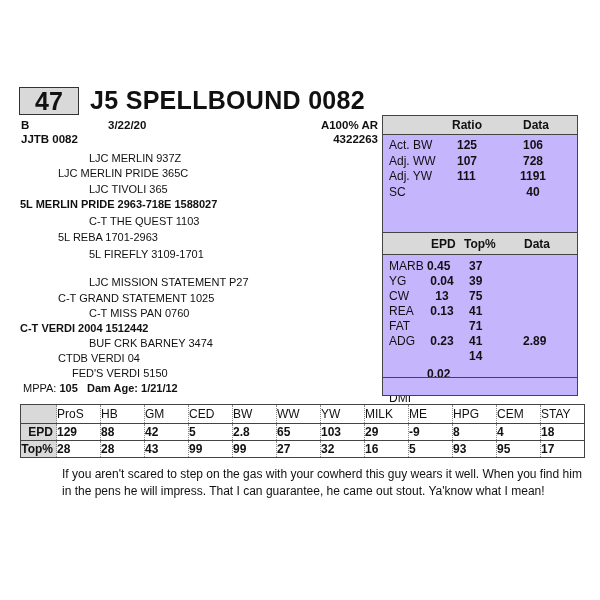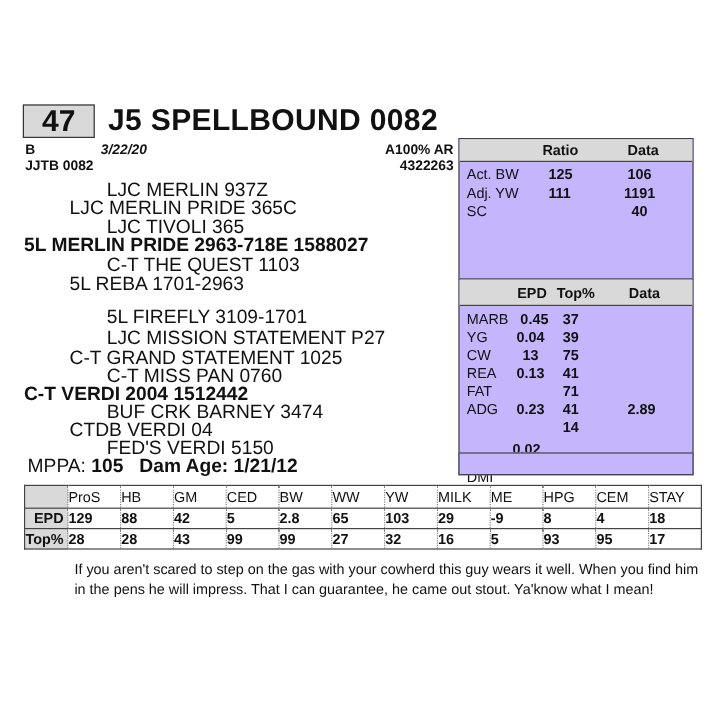--- a/index.html
+++ b/index.html
@@ -9,21 +9,21 @@
   }
   .abs { position:absolute; }
   .lot-box {
     left:19px; top:87px; width:60px; height:28px; background:#d9d9d9;
     border:1.5px solid #333; box-sizing:border-box;
     font-size:25px; font-weight:bold; text-align:center; line-height:27px;
   }
   .title { left:90px; top:84px; font-size:25px; font-weight:bold; letter-spacing:0.3px; line-height:32px; }
   .sm { font-size:11.5px; line-height:14px; }
   .b { font-weight:bold; }
-  .ped { font-size:16px; line-height:15.5px; position:absolute; white-space:nowrap; }
+  .ped { font-size:11px; line-height:15.5px; position:absolute; white-space:nowrap; }
 
   .box { position:absolute; border:1.5px solid #444; box-sizing:border-box; background:#c4b5fd; }
   .box-head { background:#d9d9d9; border-bottom:1.5px solid #444; height:18px; font-weight:bold; font-size:12px; position:relative; }
   .row { position:relative; height:15.5px; font-size:12px; }
   .row span { position:absolute; top:0; }
 
   table.epd {
     position:absolute; left:20px; top:404px; width:565px; border-collapse:collapse;
     font-size:12px; table-layout:fixed;
   }
@@ -35,40 +35,40 @@
   table.epd td:last-child { border-right:1.5px solid #444; }
   .desc { left:62px; top:466px; width:520px; font-size:12px; line-height:17px; }
 </style>
 </head>
 <body>
 
 <div class="abs lot-box">47</div>
 <div class="abs title">J5 SPELLBOUND 0082</div>
 
 <div class="abs sm b" style="left:21px;top:118px;">B</div>
-<div class="abs sm b" style="left:84px;top:118px;font-style:italic;">3/22/20</div>
+<div class="abs sm b" style="left:108px;top:118px;">3/22/20</div>
 <div class="abs sm b" style="left:312px;top:118px;width:66px;text-align:right;">A100% AR</div>
 <div class="abs sm b" style="left:21px;top:132px;">JJTB 0082</div>
 <div class="abs sm b" style="left:312px;top:132px;width:66px;text-align:right;">4322263</div>
 
 <div class="ped" style="left:89px;top:151px;">LJC MERLIN 937Z</div>
 <div class="ped" style="left:58px;top:166px;">LJC MERLIN PRIDE 365C</div>
 <div class="ped" style="left:89px;top:182px;">LJC TIVOLI 365</div>
 <div class="ped b" style="left:20px;top:197px;">5L MERLIN PRIDE 2963-718E 1588027</div>
 <div class="ped" style="left:89px;top:214px;">C-T THE QUEST 1103</div>
 <div class="ped" style="left:58px;top:230px;">5L REBA 1701-2963</div>
-<div class="ped" style="left:89px;top:257px;">5L FIREFLY 3109-1701</div>
+<div class="ped" style="left:89px;top:247px;">5L FIREFLY 3109-1701</div>
 
 <div class="ped" style="left:89px;top:275px;">LJC MISSION STATEMENT P27</div>
 <div class="ped" style="left:58px;top:291px;">C-T GRAND STATEMENT 1025</div>
 <div class="ped" style="left:89px;top:306px;">C-T MISS PAN 0760</div>
 <div class="ped b" style="left:20px;top:321px;">C-T VERDI 2004 1512442</div>
 <div class="ped" style="left:89px;top:336px;">BUF CRK BARNEY 3474</div>
 <div class="ped" style="left:58px;top:351px;">CTDB VERDI 04</div>
-<div class="ped" style="left:89px;top:366px;">FED'S VERDI 5150</div>
+<div class="ped" style="left:72px;top:366px;">FED'S VERDI 5150</div>
 
 <div class="ped" style="left:23px;top:381px;">
   <span>MPPA:</span>
   <span class="b">105</span>
   &nbsp;
   <span class="b">Dam Age:</span>
   <span class="b">1/21/12</span>
 </div>
 
 <div class="box" style="left:382px;top:115px;width:196px;height:118px;">
@@ -76,20 +76,25 @@
     <span class="abs" style="left:69px;top:2px;">Ratio</span>
     <span class="abs" style="left:140px;top:2px;">Data</span>
   </div>
   <div style="padding-top:3px;">
     <div class="row">
       <span style="left:6px;">Act. BW</span>
       <span class="b" style="left:74px;">125</span>
       <span class="b" style="left:130px;width:40px;text-align:center;">106</span>
     </div>
     <div class="row">
+      <span style="left:6px;">Adj. WW</span>
+      <span class="b" style="left:74px;">107</span>
+      <span class="b" style="left:130px;width:40px;text-align:center;">728</span>
+    </div>
+    <div class="row">
       <span style="left:6px;">Adj. YW</span>
       <span class="b" style="left:74px;">111</span>
       <span class="b" style="left:130px;width:40px;text-align:center;">1191</span>
     </div>
     <div class="row">
       <span style="left:6px;">SC</span>
       <span class="b" style="left:74px;"></span>
       <span class="b" style="left:130px;width:40px;text-align:center;">40</span>
     </div>
   </div>
@@ -97,21 +102,21 @@
 
 <div class="box" style="left:382px;top:232px;width:196px;height:164px;">
   <div class="box-head" style="height:21px;">
     <span class="abs" style="left:48px;top:4px;">EPD</span>
     <span class="abs" style="left:81px;top:4px;">Top%</span>
     <span class="abs" style="left:141px;top:4px;">Data</span>
   </div>
   <div style="padding-top:4px;">
     <div class="row" style="height:15px;">
       <span style="left:6px;">MARB</span>
-      <span class="b" style="left:44px;width:30px;text-align:right;">0.45</span>
+      <span class="b" style="left:44px;width:30px;text-align:left;">0.45</span>
       <span class="b" style="left:86px;">37</span>
       <span class="b" style="left:140px;"></span>
     </div>
     <div class="row" style="height:15px;">
       <span style="left:6px;">YG</span>
       <span class="b" style="left:44px;width:30px;text-align:center;">0.04</span>
       <span class="b" style="left:86px;">39</span>
       <span class="b" style="left:140px;"></span>
     </div>
     <div class="row" style="height:15px;">

